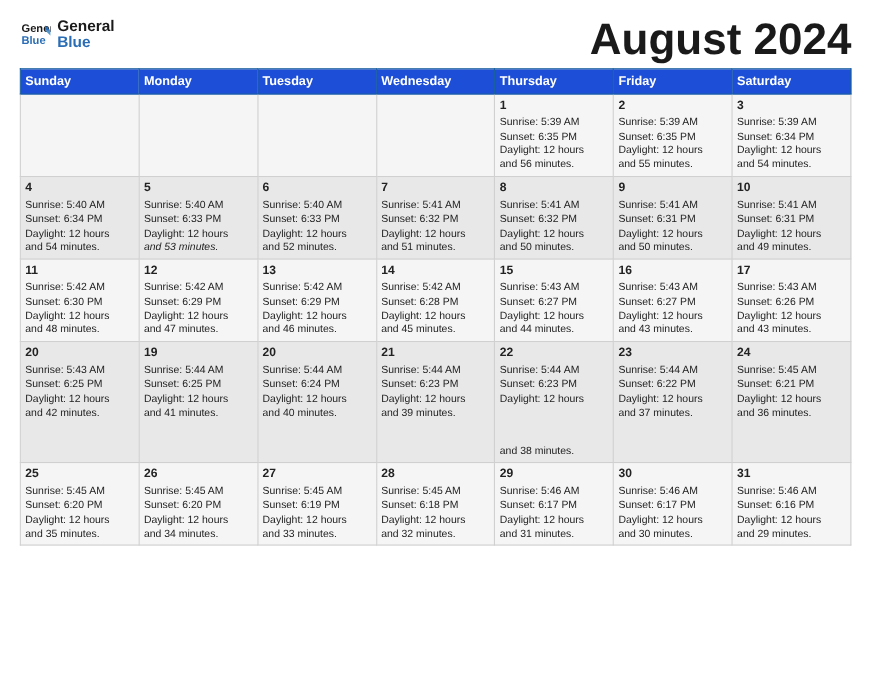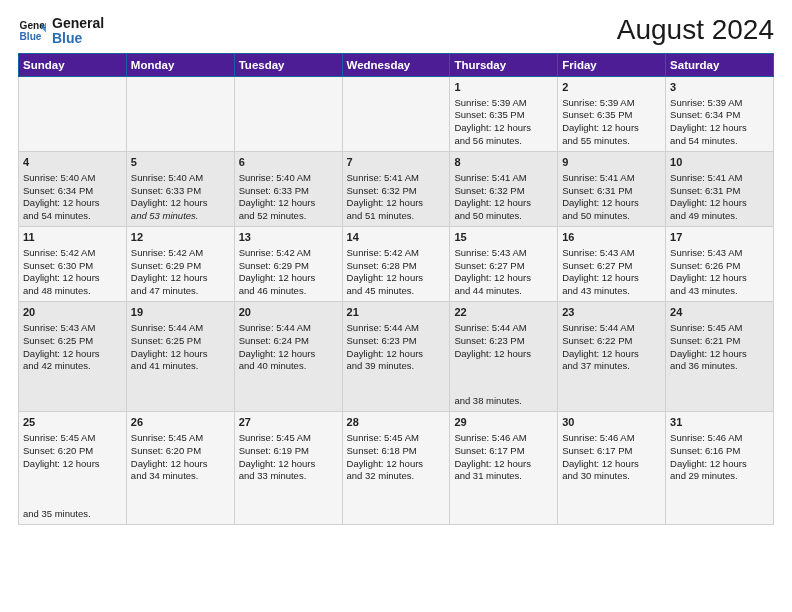--- a/index.html
+++ b/index.html
@@ -27,39 +27,39 @@
       gap: 4px;
     }
     .logo-icon {
       width: 28px;
       height: 28px;
     }
     .title-block {
       text-align: right;
     }
     .main-title {
-      font-size: 28px;
-      font-weight: normal;
+      font-size: 40px;
+      font-weight: bold;
       color: #1a1a1a;
       line-height: 1;
     }
     .subtitle {
       font-size: 15px;
       color: #1a1a1a;
       font-weight: bold;
       margin-top: 2px;
     }
     table {
       width: 100%;
       border-collapse: collapse;
       table-layout: fixed;
       margin-top: 6px;
     }
     thead th {
-      background-color: #4c1d95;
+      background-color: #1d4ed8;
       color: #fff;
       font-size: 11.5px;
       font-weight: bold;
       padding: 5px 4px;
       text-align: left;
       border: 1px solid #1a5fa0;
     }
     tbody tr td {
       vertical-align: top;
       font-size: 9.5px;
@@ -297,21 +297,21 @@
             <span style="display: block;">Daylight: 12 hours</span>
             <span style="display: block;">and 36 minutes.</span>
           </td>
         </tr>
         <tr>
           <td>
             <span class="day-num">25</span>
             <span style="display: block;">Sunrise: 5:45 AM</span>
             <span style="display: block;">Sunset: 6:20 PM</span>
             <span style="display: block;">Daylight: 12 hours</span>
-            <span style="display: block; margin-top: 38px;">and 35 minutes.</span>
+            <span style="display: block;">and 35 minutes.</span>
           </td>
           <td>
             <span class="day-num">26</span>
             <span style="display: block;">Sunrise: 5:45 AM</span>
             <span style="display: block;">Sunset: 6:20 PM</span>
             <span style="display: block;">Daylight: 12 hours</span>
             <span style="display: block;">and 34 minutes.</span>
           </td>
           <td>
             <span class="day-num">27</span>

